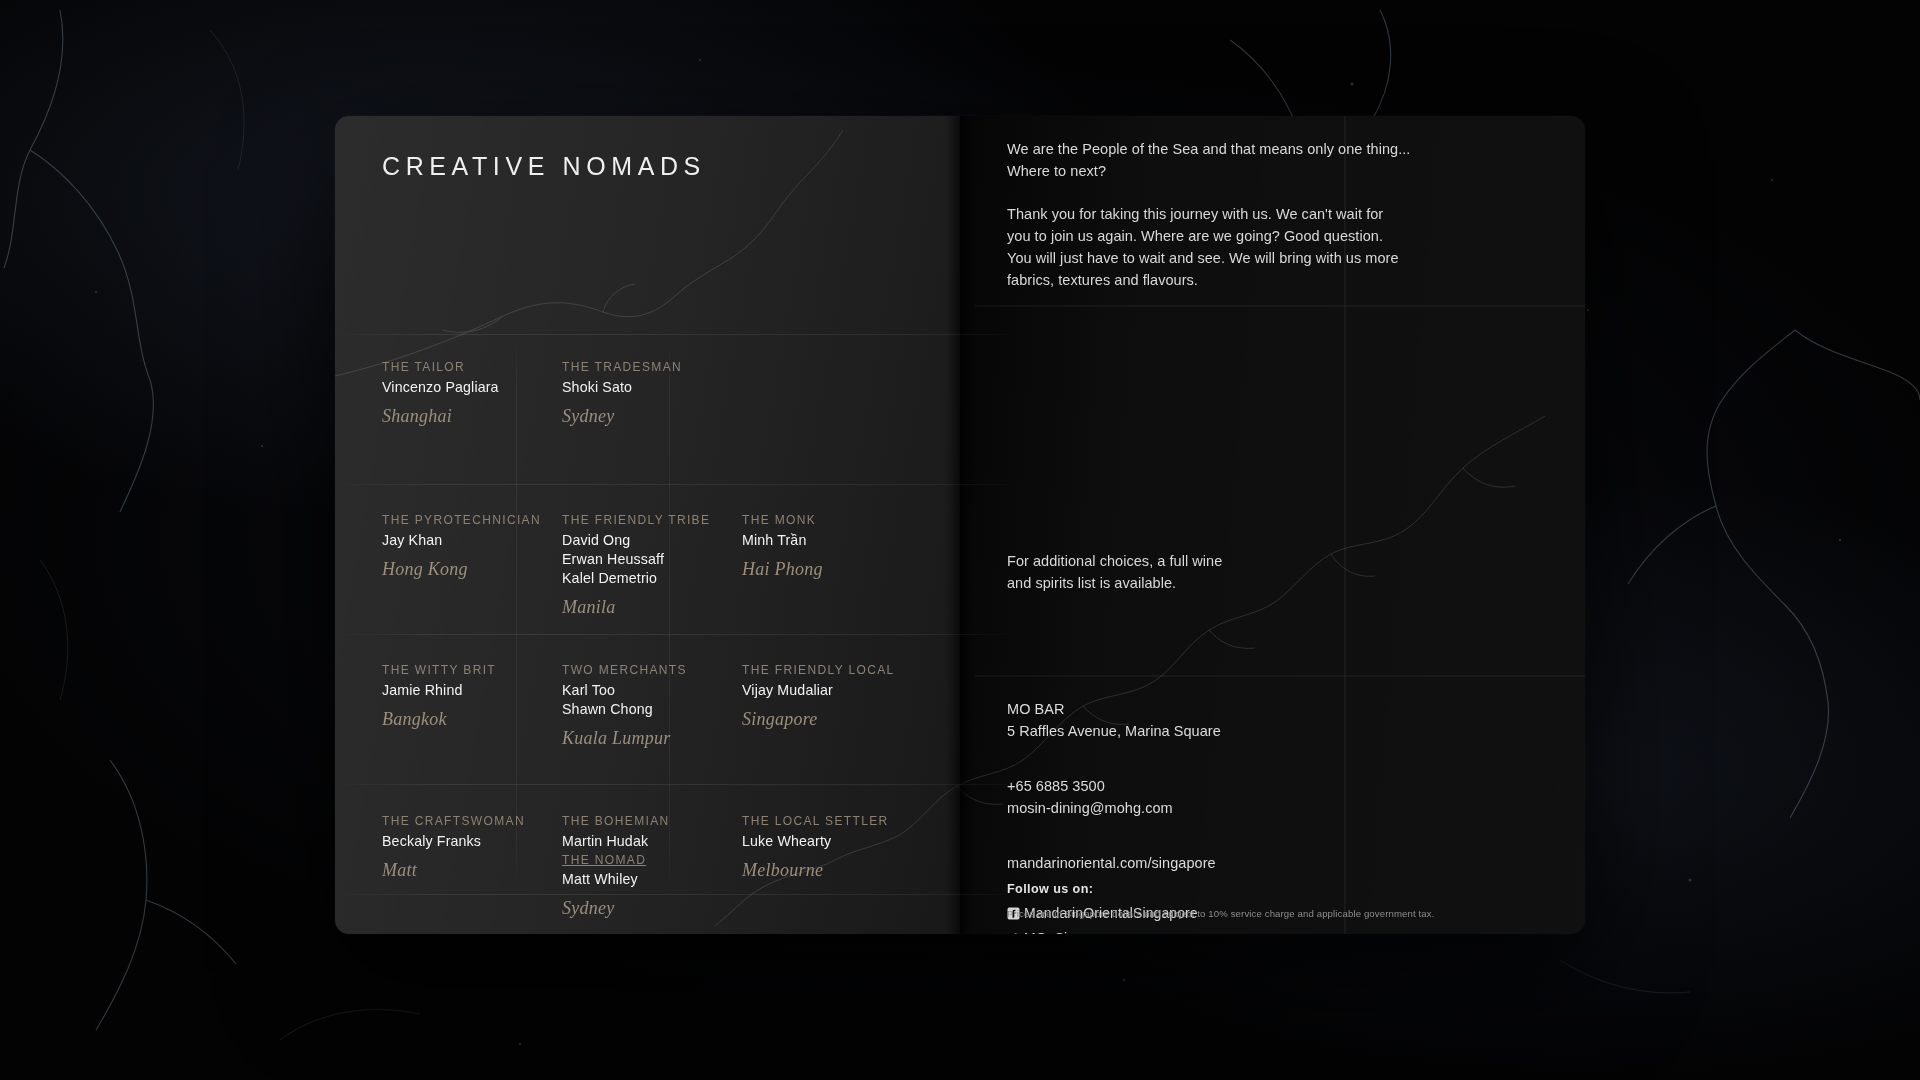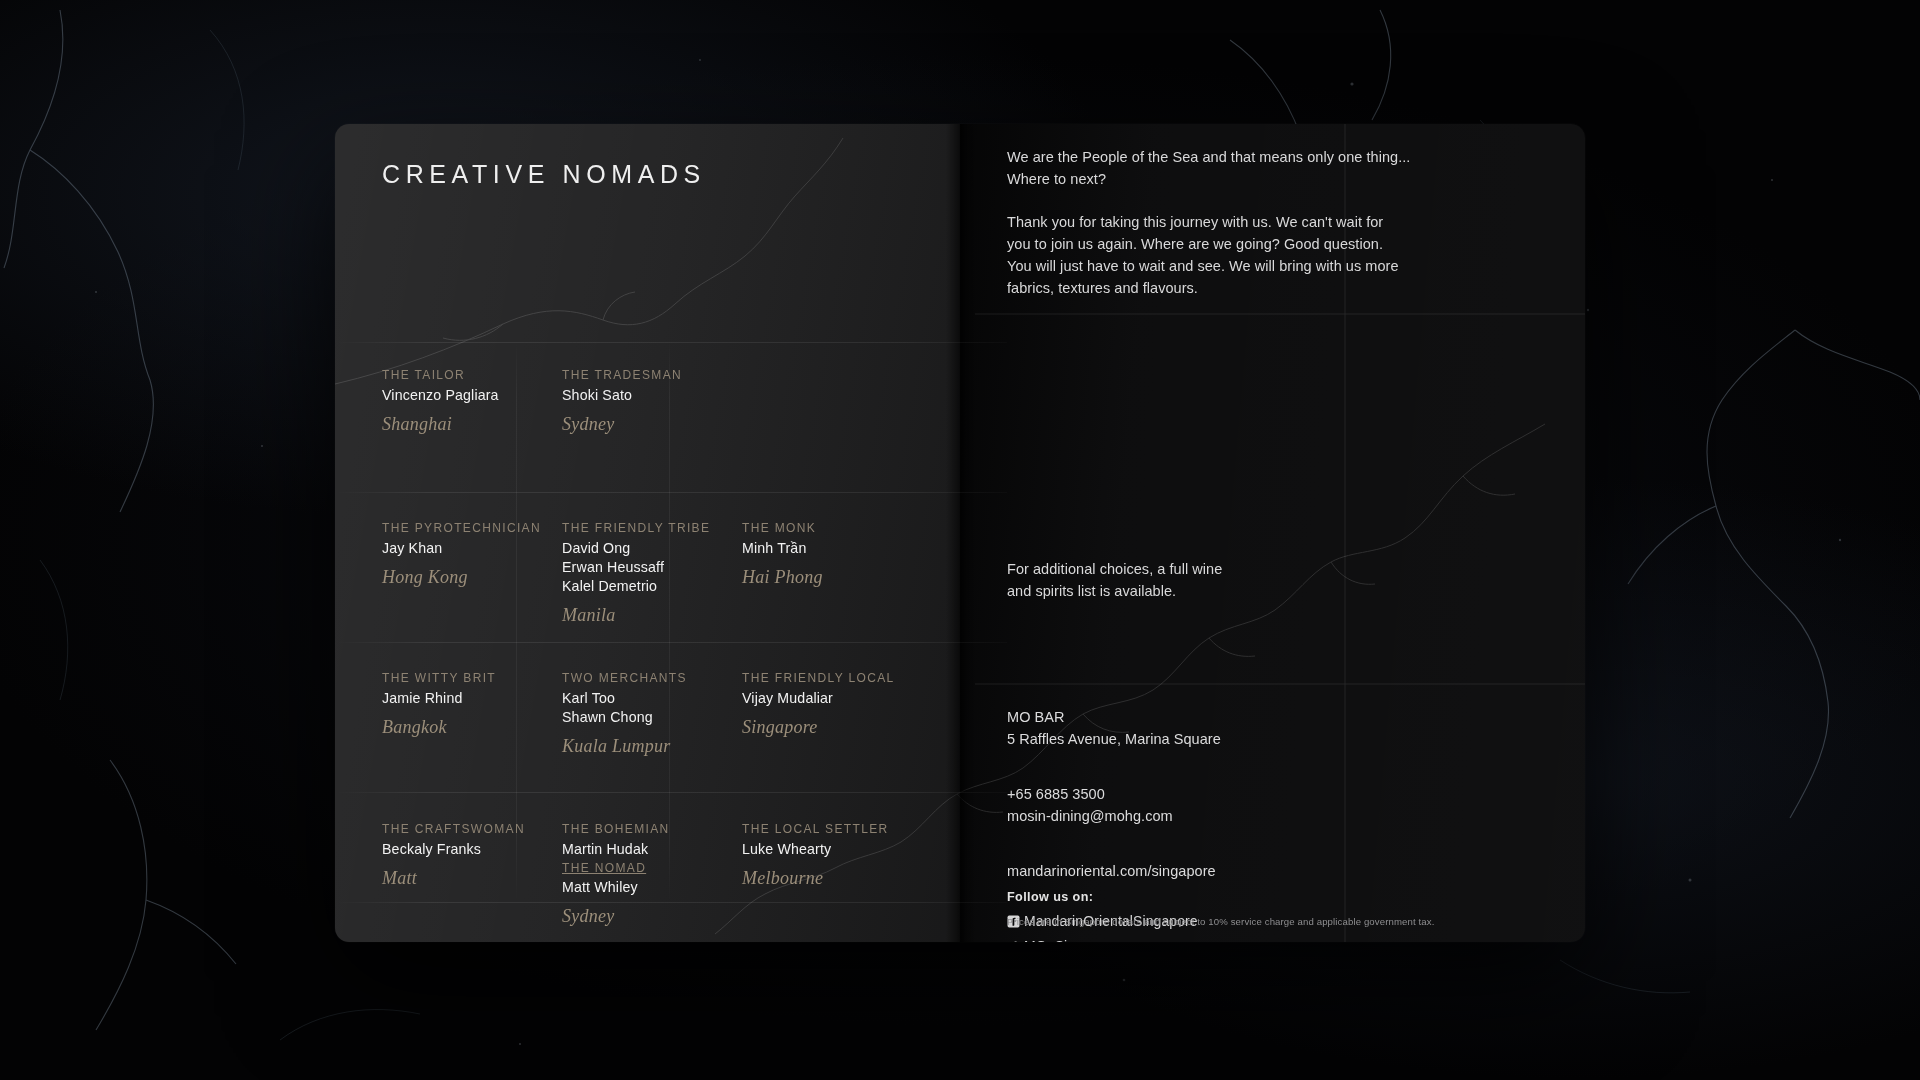--- a/index.html
+++ b/index.html
@@ -21,21 +21,21 @@
       radial-gradient(ellipse 55% 45% at 82% 72%, rgba(26,33,46,0.45) 0%, rgba(0,0,0,0) 62%),
       radial-gradient(ellipse 70% 60% at 50% 50%, rgba(14,16,22,0.9) 0%, #030304 75%),
       #030304;
   }
   #veins { position: absolute; inset: 0; }
 
   
   #spread {
     position: absolute;
     left: 335px;
-    top: 124px;
+    top: 116px;
     width: 1250px;
     height: 818px;
     border-radius: 14px;
     overflow: hidden;
     box-shadow: 0 40px 110px rgba(0,0,0,0.85), 0 0 0 1px rgba(255,255,255,0.018);
   }
 
   .page { position: absolute; top: 0; height: 100%; }
 
   #page-left {

